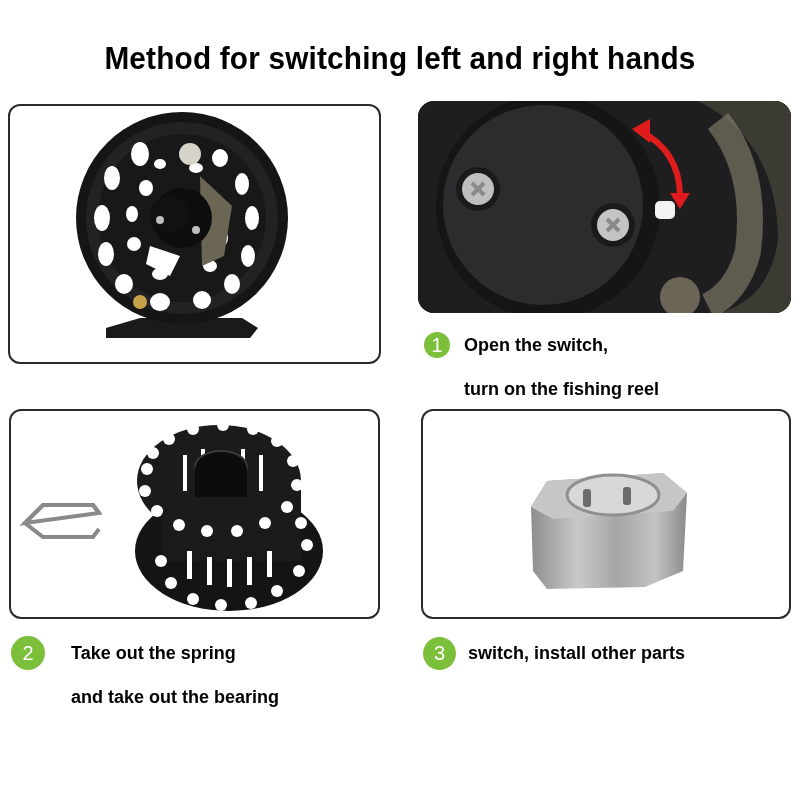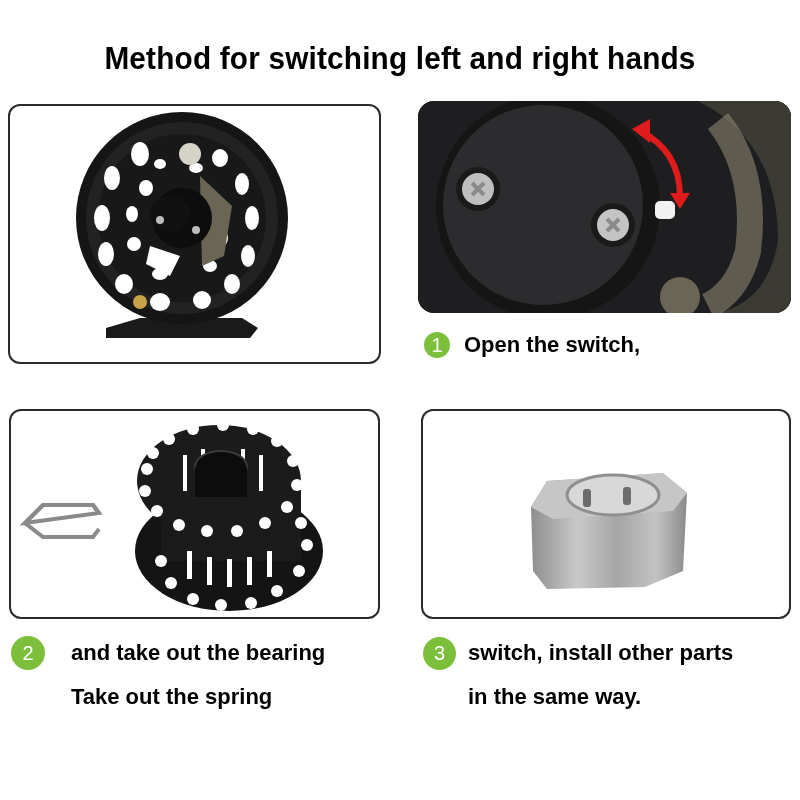--- a/index.html
+++ b/index.html
@@ -5,21 +5,21 @@
   html, body { margin:0; padding:0; background:#ffffff; }
   body { width:800px; height:800px; position:relative; overflow:hidden; font-family:"Liberation Sans", sans-serif; color:#000; }
   .title { position:absolute; top:40px; left:0; width:800px; text-align:center; font-size:32px; font-weight:bold; letter-spacing:0.2px; transform:scaleX(0.93); transform-origin:center; }
   .panel { position:absolute; box-sizing:border-box; border:2px solid #2b2b2b; border-radius:12px; background:#fff; overflow:hidden; }
   .p1 { left:8px; top:104px; width:373px; height:260px; }
   .p2 { left:418px; top:101px; width:373px; height:212px; border:none; border-radius:16px; background:#1c1c1e; }
   .p3 { left:9px; top:409px; width:371px; height:210px; }
   .p4 { left:421px; top:409px; width:370px; height:210px; }
   .step { position:absolute; display:flex; align-items:flex-start; }
   .badge { width:26px; height:26px; border-radius:50%; background:#7cbf3a; color:#fff; font-size:20px; line-height:26px; text-align:center; flex:0 0 26px; }
-  .step-text { font-weight:bold; font-size:22px; line-height:44px; }
+  .step-text { font-weight:bold; font-size:18px; line-height:44px; }
   .step-text div { white-space:nowrap; }
   .s1 { left:424px; top:323px; }
   .s1 .badge { margin-top:9px; margin-right:14px; }
   .s2 { left:11px; top:631px; }
   .s2 .badge { margin-top:9px; margin-right:26px; width:34px; height:34px; line-height:34px; flex:0 0 34px; margin-top:5px; }
   .s3 { left:423px; top:631px; }
   .s3 .badge { margin-top:6px; margin-right:12px; width:33px; height:33px; line-height:33px; flex:0 0 33px; }
   svg { display:block; }
 </style>
 </head>
@@ -84,20 +84,21 @@
     <polygon points="214,28 232,18 232,42" fill="#e01b1b"></polygon>
     <polygon points="252,92 272,92 262,108" fill="#e01b1b"></polygon>
     <circle cx="262" cy="196" r="20" fill="#6a6555"></circle>
   </svg>
 </div>
 
 <div class="step s1">
   <div class="badge">1</div>
   <div class="step-text">
     <div>Open the switch,</div>
+    <div style="margin-left:0px;">turn on the fishing reel</div>
   </div>
 </div>
 
 <div class="panel p3">
   <svg width="371" height="210" viewBox="0 0 371 210">
     <polygon points="14,112 32,94 82,94 88,102 M88,114 82,122 32,122" fill="none" stroke="#8a8a8a" stroke-width="4"></polygon>
     <path d="M88,102 L82,94 L32,94 L14,112 L32,126 L82,126 L88,118" fill="none" stroke="#8a8a8a" stroke-width="4"></path>
     <ellipse cx="218" cy="140" rx="94" ry="60" fill="#141414"></ellipse>
     <rect x="150" y="70" width="140" height="80" fill="#1a1a1a"></rect>
     <g fill="#ffffff">
@@ -159,24 +160,23 @@
     <path d="M108 96 L124 70 L240 62 L264 82 L250 100 L130 108 Z" fill="#c6c6c6"></path>
     <ellipse cx="190" cy="84" rx="46" ry="20" fill="#d8d8d8" stroke="#8f8f8f" stroke-width="3"></ellipse>
     <rect x="160" y="78" width="8" height="18" rx="3" fill="#6c6c6c"></rect>
     <rect x="200" y="76" width="8" height="18" rx="3" fill="#6c6c6c"></rect>
   </svg>
 </div>
 
 <div class="step s2">
   <div class="badge">2</div>
   <div class="step-text">
+    <div>Take out the spring</div>
     <div>and take out the bearing</div>
-    <div>Take out the spring</div>
   </div>
 </div>
 
 <div class="step s3">
   <div class="badge">3</div>
   <div class="step-text">
     <div>switch, install other parts</div>
-    <div>in the same way.</div>
   </div>
 </div>
 
 </body></html>

